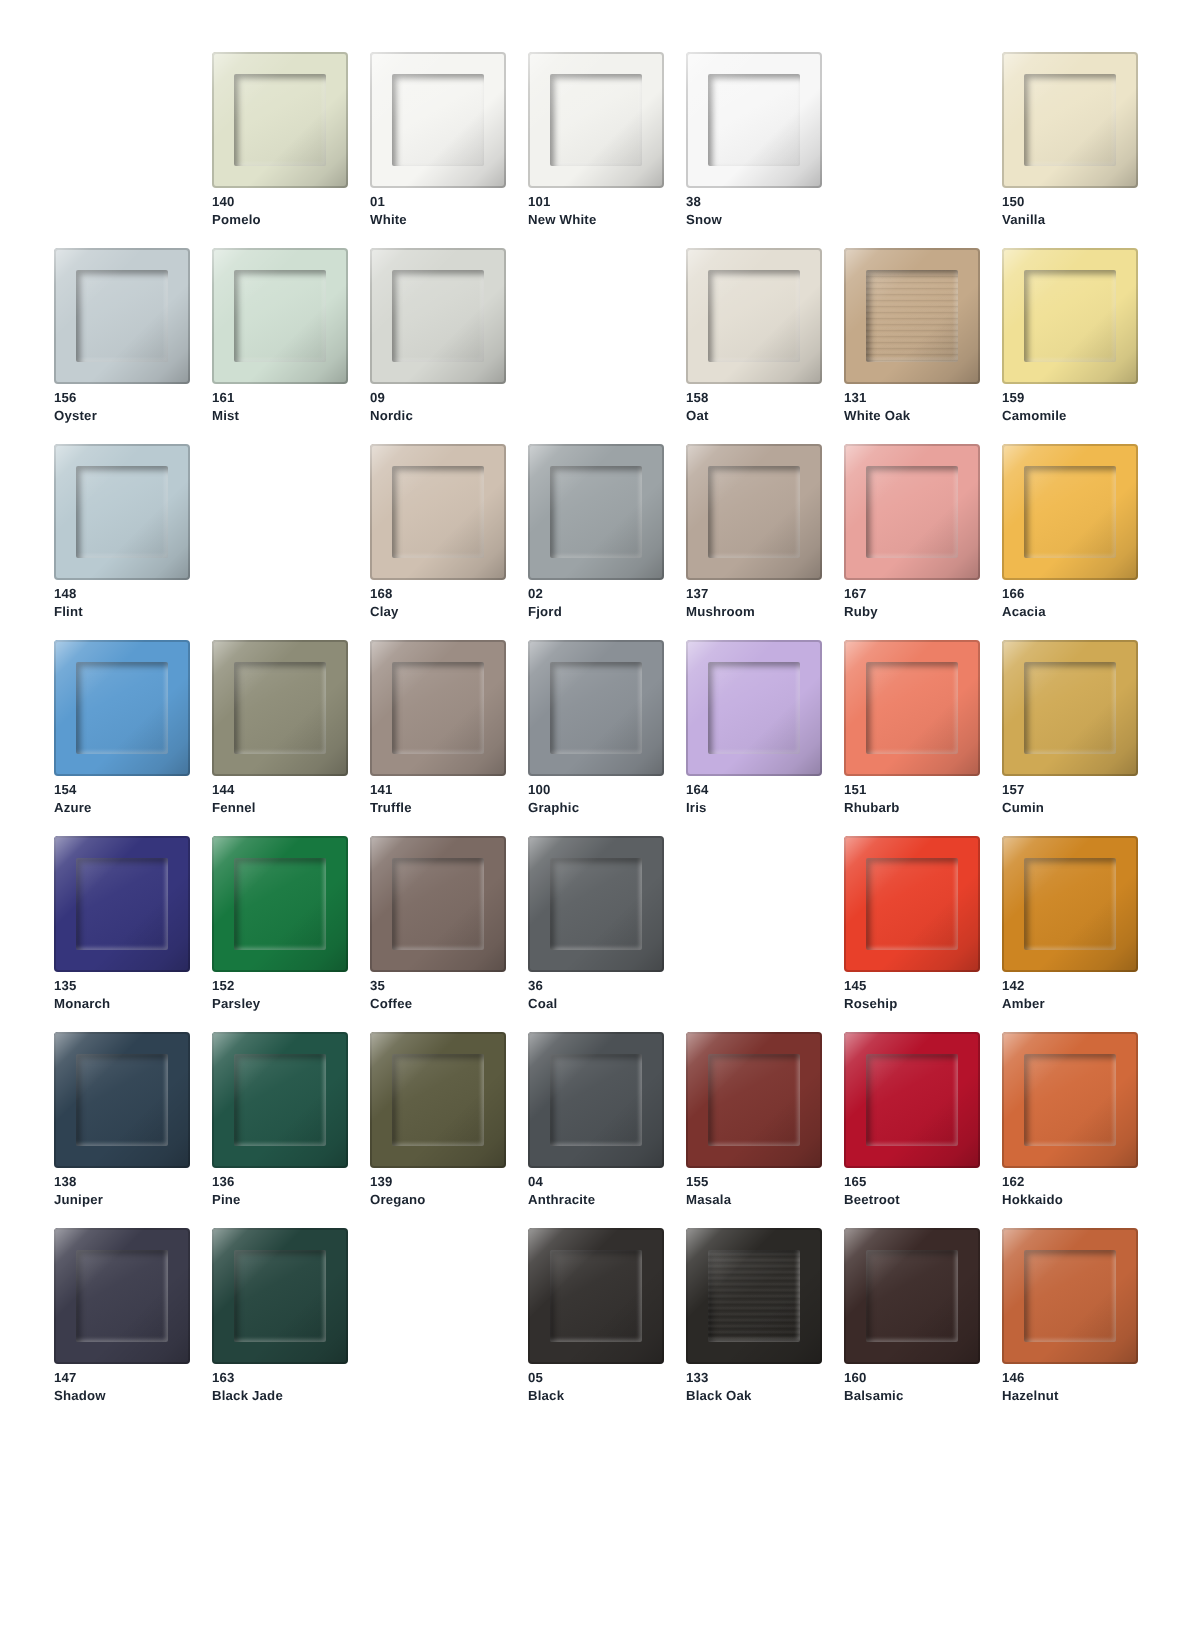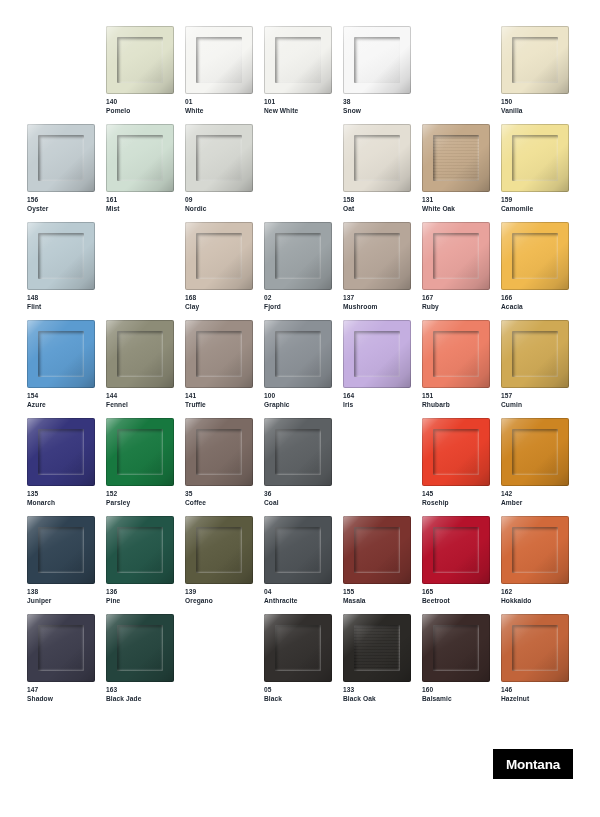--- a/index.html
+++ b/index.html
@@ -635,17 +635,14 @@
           <div class="panel-sheen"></div>
           <div class="bevel-out"></div>
         </div>
         <div class="caption">
           <span class="code">146</span>
           <span class="name">Hazelnut</span>
         </div>
       </div>
     </div>
 
-  <div class="logo">
-    <span class="logo-text">Montana</span>
-  </div>
 
 </div>
 
 </body></html>

